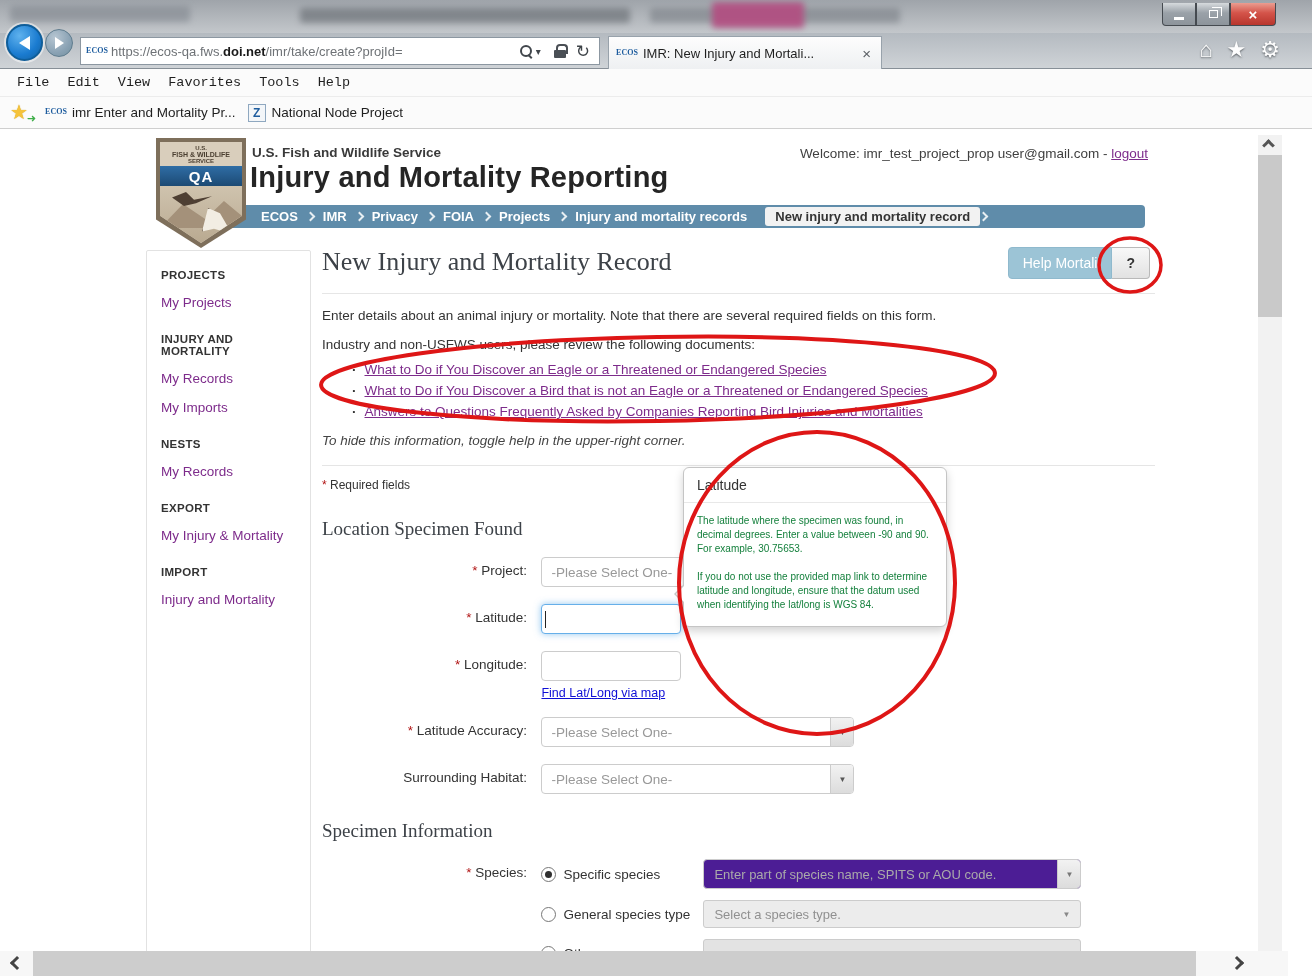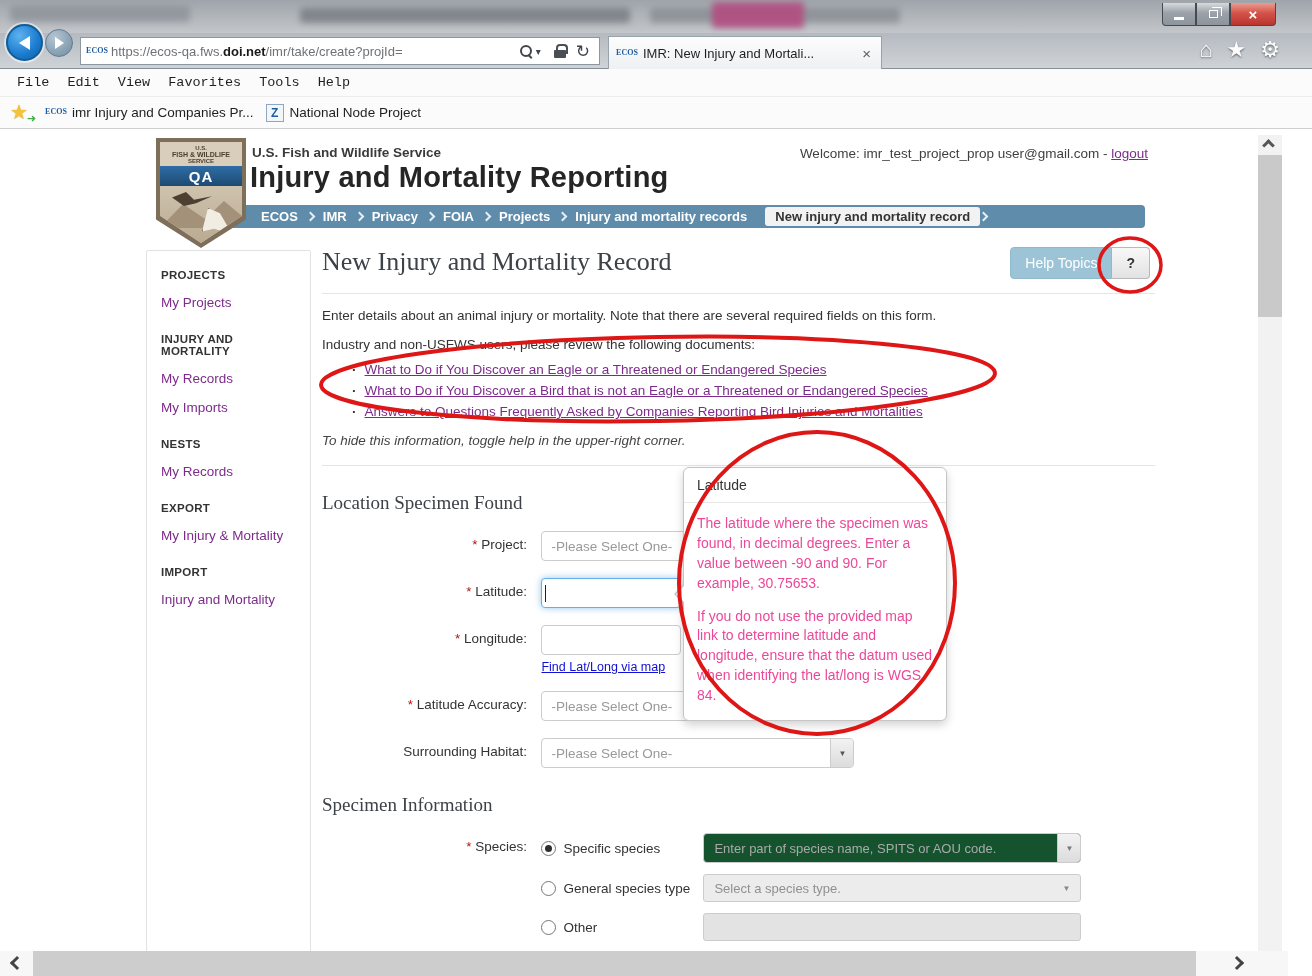--- a/index.html
+++ b/index.html
@@ -171,35 +171,35 @@
   .maplink { display:block; font-size:12.5px; margin-top:5px; }
 
   .opt-row { display:flex; align-items:center; margin-top:11px; }
   .opt-row:first-child { margin-top:0; }
   .radio { width:15px; height:15px; border:1px solid #777; border-radius:50%; background:#fff;
     position:relative; flex:none; }
   .radio.sel:after { content:""; position:absolute; left:3px; top:3px; width:7px; height:7px;
     border-radius:50%; background:#2f2f2f; }
   .opt-lbl { font-size:13.5px; color:#333; margin-left:7px; width:140px; }
   .combo { display:flex; height:30px; width:378px; border:1px solid #ccc; border-radius:4px;
-    background:#14532d; overflow:hidden; }
+    background:#4c1d95; overflow:hidden; }
   .combo .ph { flex:1; display:flex; align-items:center; padding:0 10px; font-size:13px; color:#aaa; white-space:nowrap; }
   .combo .sarrow { width:23px; background:linear-gradient(#f2f2f2,#dcdcdc); border-left:1px solid #ccc;
     display:flex; align-items:center; justify-content:center; font-size:8px; color:#777; }
   .dis-select { display:flex; align-items:center; height:28px; width:378px; background:#ececec;
     border:1px solid #ccc; border-radius:3px; padding:0 10px; font-size:13px; color:#909090; }
   .dis-select .mini { margin-left:auto; font-size:8px; color:#888; }
   input.dis { height:28px; width:378px; background:#e3e3e3; border:1px solid #ccc; border-radius:3px; }
 
   
   .tooltip { position:absolute; left:683px; top:338px; width:264px; background:#fff;
     border:1px solid #c5c5c5; border-radius:6px; box-shadow:0 4px 10px rgba(0,0,0,.18); z-index:20; }
   .tt-head { padding:9px 13px; font-size:14px; color:#333; border-bottom:1px solid #e8e8e8; }
   .tt-body { padding:11px 13px 14px; }
-  .tt-body p { font-size:14px; color:#ec4899; line-height:1.42; }
+  .tt-body p { font-size:10px; color:#15803d; line-height:1.42; }
   .tt-body p + p { margin-top:13px; }
   .tt-arrow { position:absolute; left:-10px; top:116px; width:0; height:0;
     border:10px solid transparent; border-left:none; border-right:10px solid #c5c5c5; }
   .tt-arrow:after { content:""; position:absolute; left:1.5px; top:-9px; width:0; height:0;
     border:9px solid transparent; border-left:none; border-right:9px solid #fff; }
 
   
   .vscroll { position:absolute; left:1258px; top:6px; width:24px; height:830px; background:#f2f2f2; z-index:30; }
   .vthumb { position:absolute; left:0; top:20px; width:24px; height:162px; background:#c9c9c9; }
   .chev-up,.chev-dn { position:absolute; left:6px; width:9px; height:9px;
@@ -288,21 +288,21 @@
   <div class="fav-bar">
     <span class="star-add">
       <span class="st">★</span>
       <span class="ar">➜</span>
     </span>
     <div class="fav-item">
       <div class="favicon">
         <span>EC</span>
         <span>OS</span>
       </div>
-      <span class="lbl">imr Injury and Companies Pr...</span>
+      <span class="lbl">imr Enter and Mortality Pr...</span>
     </div>
     <div class="fav-item">
       <span class="z-icon">Z</span>
       <span class="lbl">National Node Project</span>
     </div>
   </div>
 
   <div class="page">
 
     <div class="shield">
@@ -353,37 +353,41 @@
       <div class="side-h">EXPORT</div>
       <a class="side-a" href="#">My Injury &amp; Mortality</a>
       <div class="side-h">IMPORT</div>
       <a class="side-a" href="#">Injury and Mortality</a>
     </div>
 
     <div class="main">
       <div class="title-row">
         <h1 class="pt">New Injury and Mortality Record</h1>
         <div class="help-group">
-          <div class="btn-help">Help Topics</div>
+          <div class="btn-help">Help Mortali</div>
           <div class="btn-q">?</div>
         </div>
       </div>
 
       <p class="body">Enter details about an animal injury or mortality. Note that there are several required fields on this form.</p>
       <p class="body">Industry and non-USFWS users, please review the following documents:</p>
 
       <ul class="docs">
         <li><span class="blt">·</span><a class="purple" href="#">What to Do if You Discover an Eagle or a Threatened or Endangered Species</a></li>
         <li><span class="blt">·</span><a class="purple" href="#">What to Do if You Discover a Bird that is not an Eagle or a Threatened or Endangered Species</a></li>
         <li><span class="blt">·</span><a class="purple" href="#">Answers to Questions Frequently Asked by Companies Reporting Bird Injuries and Mortalities</a></li>
       </ul>
 
       <div class="hide-note">To hide this information, toggle help in the upper-right corner.</div>
       <hr class="div">
 
+      <div class="req-note">
+        <span class="star">*</span>
+        <span>Required fields</span>
+      </div>
 
       <h2 class="sect">Location Specimen Found</h2>
 
       <div class="frow">
         <span class="flabel"><span class="star">*</span> <span>Project:</span></span>
         <span class="fctrl">
           <span class="selbox w313">
             <span class="sval">-Please Select One-</span>
             <span class="sarrow">▼</span>
           </span>

